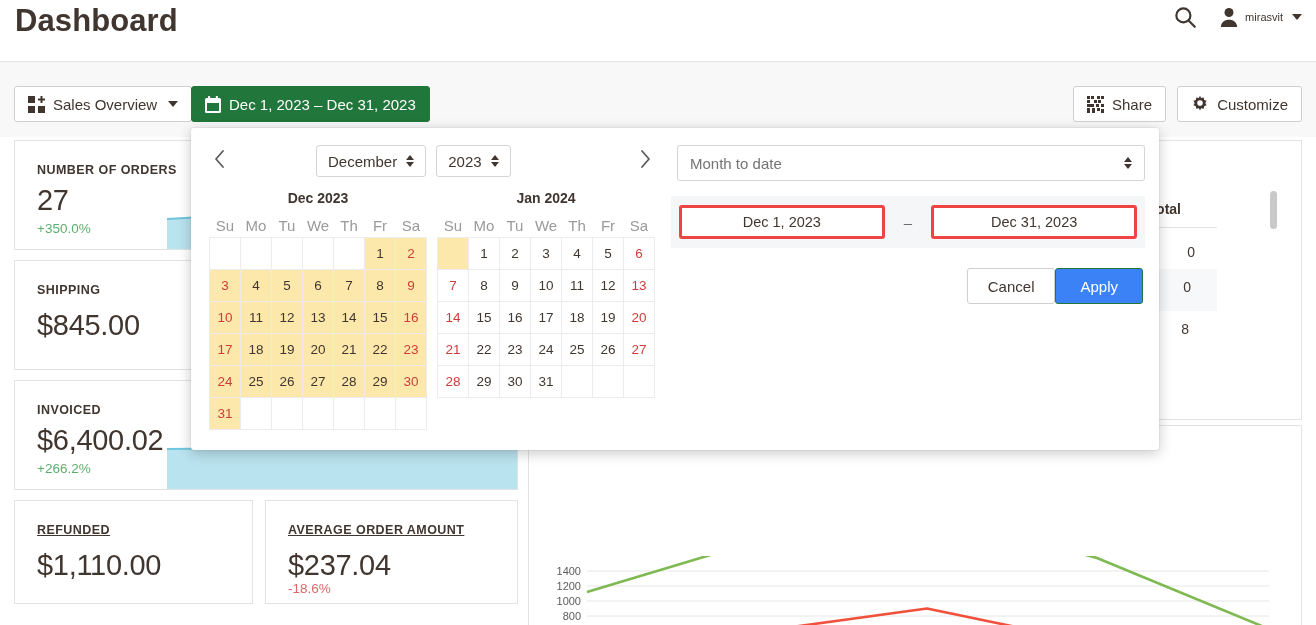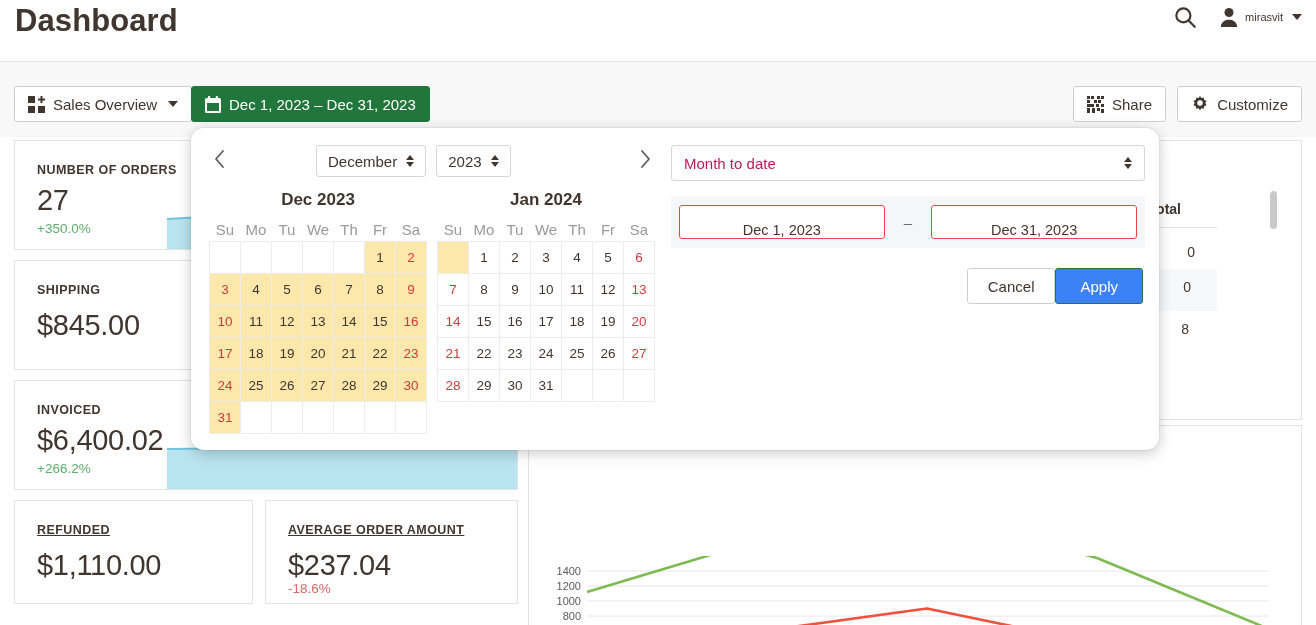--- a/index.html
+++ b/index.html
@@ -122,21 +122,21 @@
   }
   .chart-wrap { position: absolute; left: 0; top: 130px; width: 774px; height: 140px; }
   .xlabels {
     position: absolute; left: 0; top: 252px; width: 774px;
     font-size: 12.5px; color: #6a6a6a;
   }
 
   
   .popup {
     position: absolute; left: 191px; top: 128px; width: 968px; height: 322px;
-    background: #ffffff; border-radius: 13px;
+    background: #ffffff; border-radius: 3px;
     box-shadow: 0 3px 14px rgba(0,0,0,0.22), 0 0 0 1px rgba(0,0,0,0.04);
     z-index: 50;
   }
   .nav-arrow {
     position: absolute; top: 17px; width: 28px; height: 28px;
     display: flex; align-items: center; justify-content: center;
     cursor: pointer; color: #5b5b5b;
   }
   #prev-month { left: 14px; }
   #next-month { left: 440px; }
@@ -152,53 +152,54 @@
     width: 0; height: 0; border-left: 4px solid transparent;
     border-right: 4px solid transparent; display: block;
   }
   .updown i.up { border-bottom: 5px solid #41362f; }
   .updown i.dn { border-top: 5px solid #41362f; }
 
   .cal { position: absolute; top: 62px; }
   #cal-dec { left: 18px; }
   #cal-jan { left: 246px; }
   .cal-title {
-    text-align: center; font-size: 17px; font-weight: 700;
+    text-align: center; font-size: 14px; font-weight: 700;
     color: #41362f; margin-bottom: 9px;
   }
   table.cal-grid { border-collapse: collapse; }
   table.cal-grid th {
     width: 31px; height: 22px; font-size: 15px; font-weight: 400;
     color: #9a9a9a; text-align: center;
   }
   table.cal-grid td {
     width: 31px; height: 32px; font-size: 13.5px; color: #41362f;
     text-align: center; border: 1px solid #ececec; cursor: pointer;
     background: #ffffff;
   }
   table.cal-grid td.sel { background: #fde8ab; }
   table.cal-grid td.we  { color: #cf3c3c; }
   table.cal-grid td.empty { cursor: default; }
 
   .preset-wrap { position: absolute; left: 480px; top: 17px; width: 474px; }
   .preset-select {
     display: flex; align-items: center; height: 36px;
     padding: 0 12px; border: 1px solid #d5d5d5; border-radius: 3px;
-    background: #fff; font-size: 15px; color: #be185d; cursor: pointer;
+    background: #fff; font-size: 15px; color: #737373; cursor: pointer;
     justify-content: space-between;
+    margin-left: 6px;
   }
   .range-row {
     position: absolute; left: 480px; top: 68px; width: 474px; height: 52px;
     background: #f5f6f8; display: flex; align-items: center;
     justify-content: center; gap: 19px;
   }
   .date-input {
-    width: 206px; height: 34px; border: 1px solid #ef4444; border-radius: 3px;
+    width: 206px; height: 34px; border: 3px solid #ef4444; border-radius: 3px;
     background: #fff; font-size: 14.5px; color: #41362f;
-    display: flex; align-items: flex-end; justify-content: center; cursor: text;
+    display: flex; align-items: center; justify-content: center; cursor: text;
   }
   .dash-sep { color: #6d6d6d; font-size: 15px; }
   .popup-actions {
     position: absolute; right: 16px; top: 140px; display: flex; gap: 0;
   }
   .pbtn {
     height: 36px; padding: 0 20px; border-radius: 3px; font-size: 15px;
     border: 1px solid #cfcfcf; background: #fff; color: #41362f; cursor: pointer;
     font-family: "Liberation Sans", sans-serif;
   }

